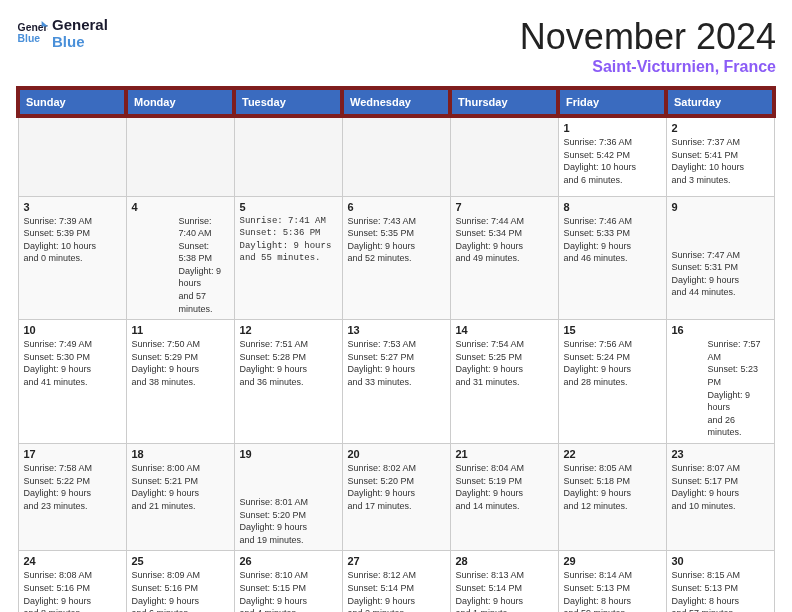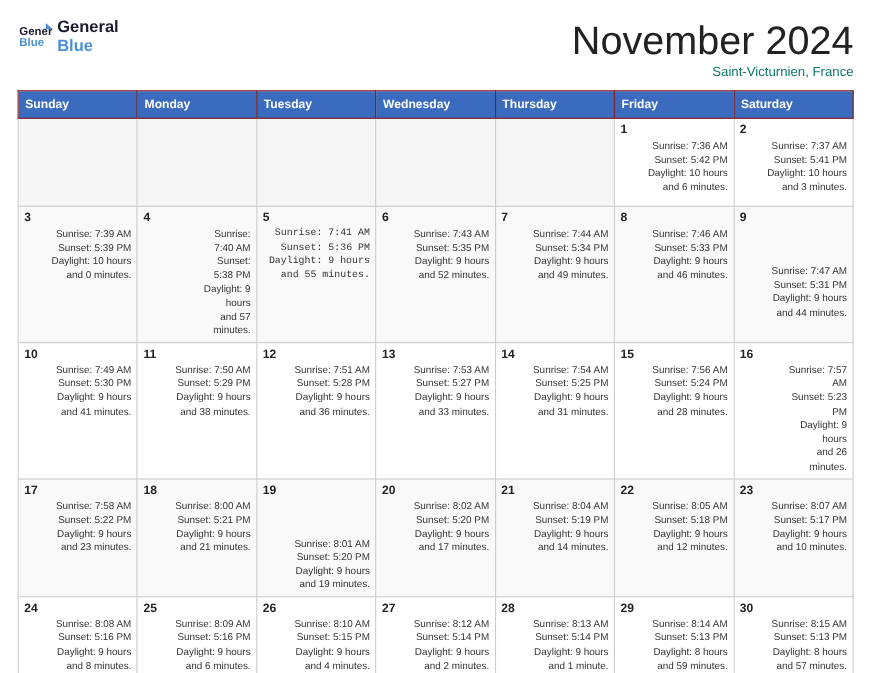--- a/index.html
+++ b/index.html
@@ -27,35 +27,36 @@
     }
     .title-block {
       text-align: right;
     }
     .month-title {
       font-size: 36px;
       font-weight: normal;
       color: #222;
     }
     .location-title {
-      font-size: 12px;
-      color: #0f766e;
+      font-size: 16px;
+      color: #8b5cf6;
+      font-weight: bold;
     }
     .calendar-table {
       width: 100%;
       border-collapse: collapse;
       font-size: 10px;
     }
     .calendar-table th {
       background-color: #3a6bbf;
       color: #fff;
       text-align: left;
       padding: 6px 6px;
       font-size: 11px;
-      border: 1px solid #7f1d1d;
+      border: 4px solid #7f1d1d;
     }
     .calendar-table td {
       border: 1px solid #ccc;
       vertical-align: top;
       padding: 4px 5px;
       width: calc(100% / 7);
       height: 80px;
       background: #fff;
     }
     .calendar-table td.empty {
@@ -64,21 +65,20 @@
     .day-number {
       font-size: 11px;
       font-weight: bold;
       color: #222;
       margin-bottom: 2px;
     }
     .day-detail {
       font-size: 9px;
       color: #333;
       line-height: 1.4;
-      text-align: right;
     }
     tr:nth-child(even) td:not(.empty) {
       background: #f9f9f9;
     }
   </style>
 </head>
 <body>
 
 <div class="header-section">
   <div class="logo">

